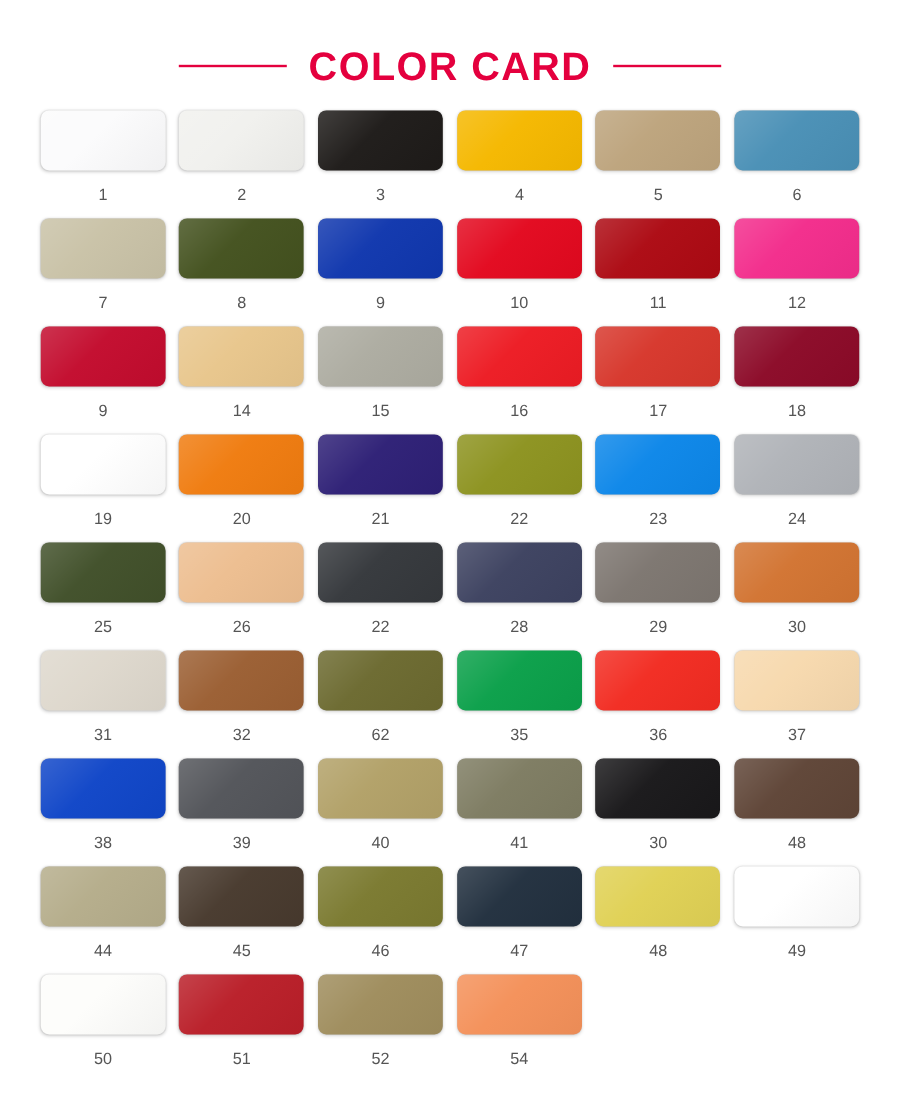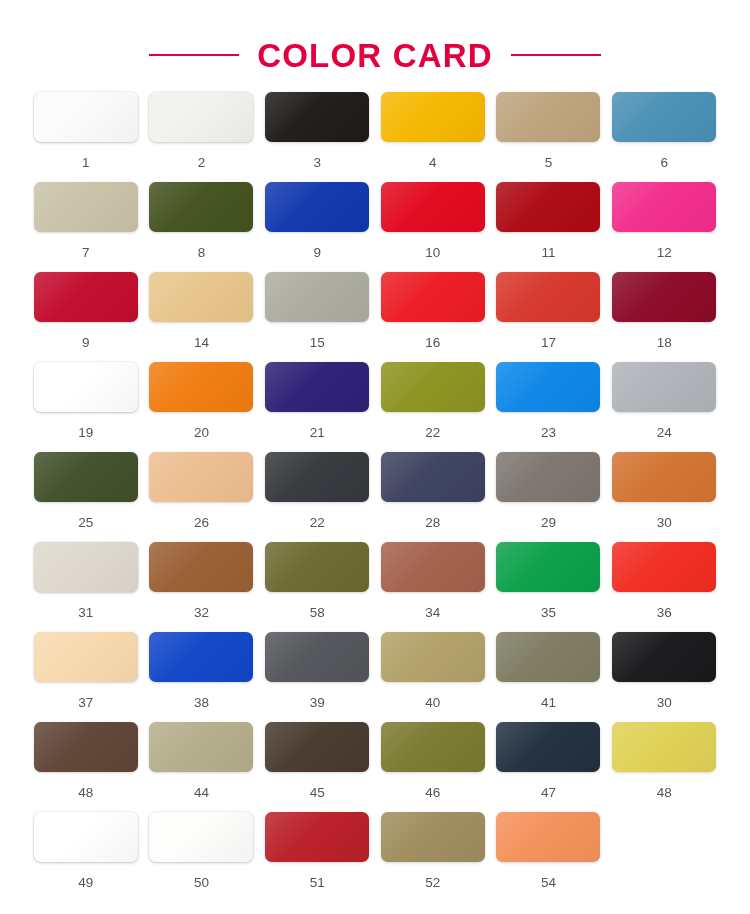--- a/index.html
+++ b/index.html
@@ -233,25 +233,21 @@
       <div class="swatch-cell">
         <div class="swatch-chip light-chip" style="background-color: rgb(222, 216, 205);"></div>
         <div class="swatch-label">31</div>
       </div>
       <div class="swatch-cell">
         <div class="swatch-chip" style="background-color: rgb(155, 95, 51);"></div>
         <div class="swatch-label">32</div>
       </div>
       <div class="swatch-cell">
         <div class="swatch-chip" style="background-color: rgb(108, 106, 48);"></div>
-        <div class="swatch-label">58</div>
-      </div>
-      <div class="swatch-cell">
-        <div class="swatch-chip" style="background-color: rgb(164, 97, 76);"></div>
-        <div class="swatch-label">34</div>
+        <div class="swatch-label">62</div>
       </div>
       <div class="swatch-cell">
         <div class="swatch-chip" style="background-color: rgb(11, 160, 74);"></div>
         <div class="swatch-label">35</div>
       </div>
       <div class="swatch-cell">
         <div class="swatch-chip" style="background-color: rgb(242, 44, 34);"></div>
         <div class="swatch-label">36</div>
       </div>
       <div class="swatch-cell">

